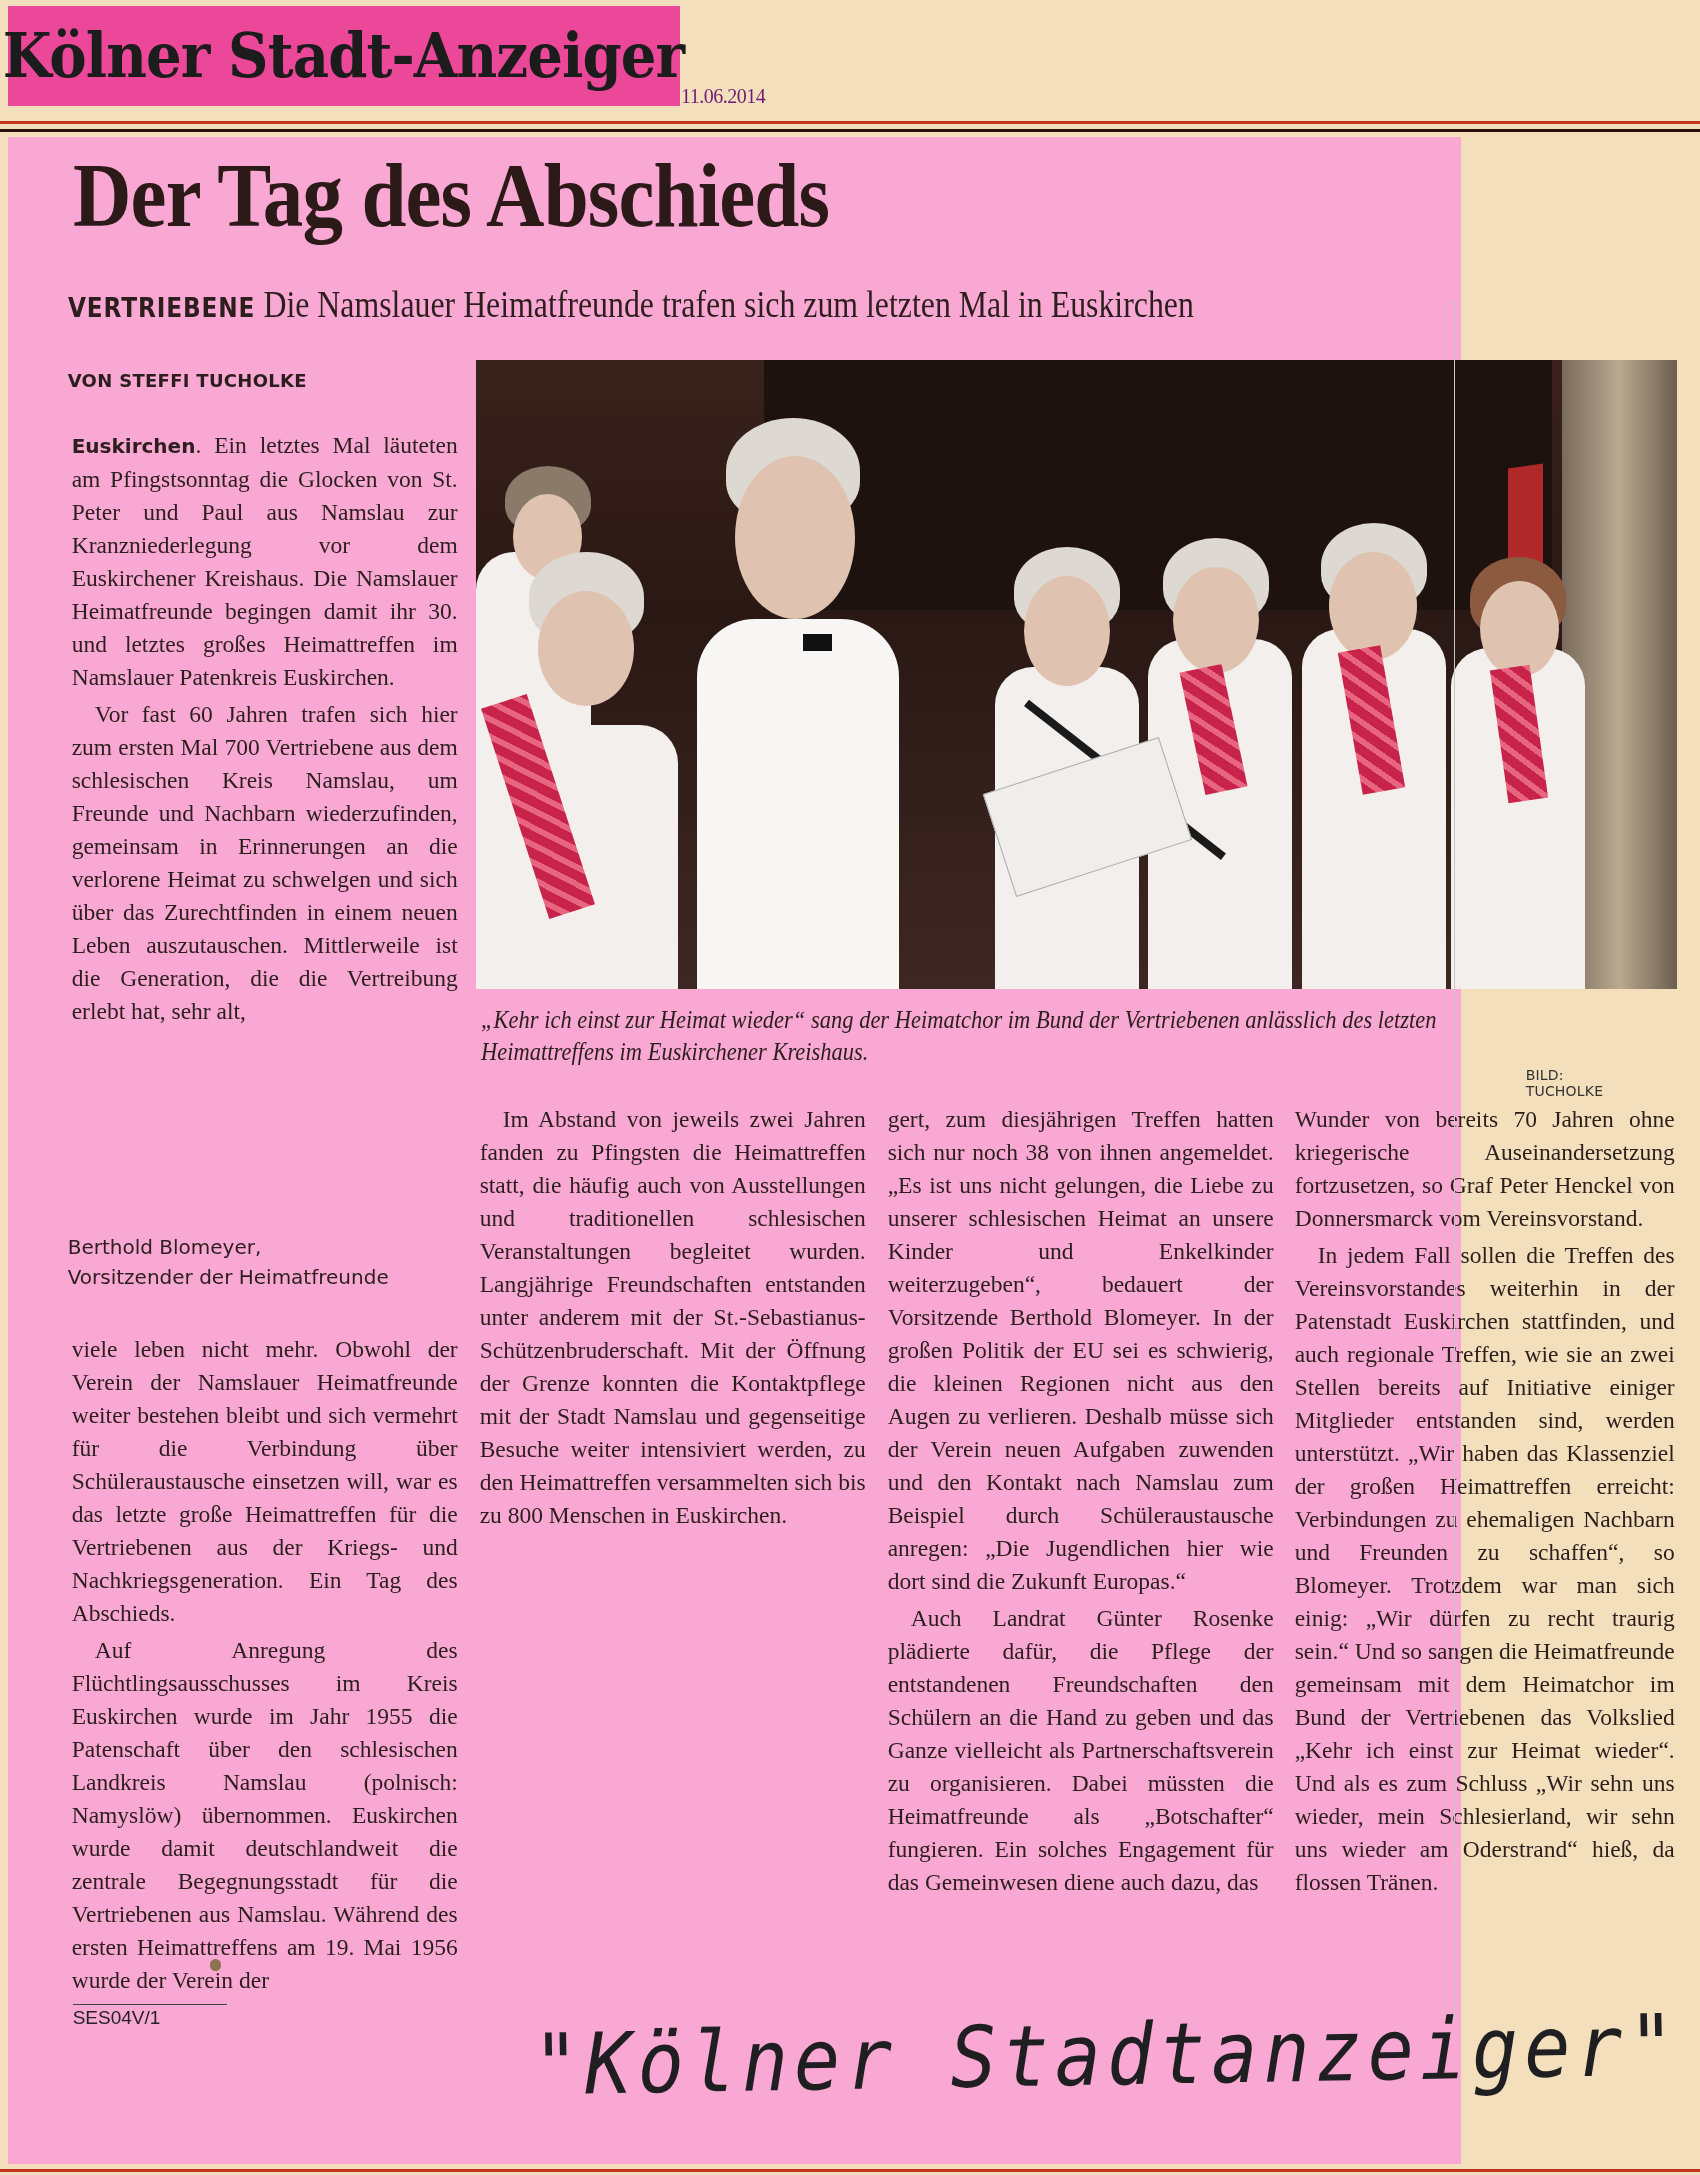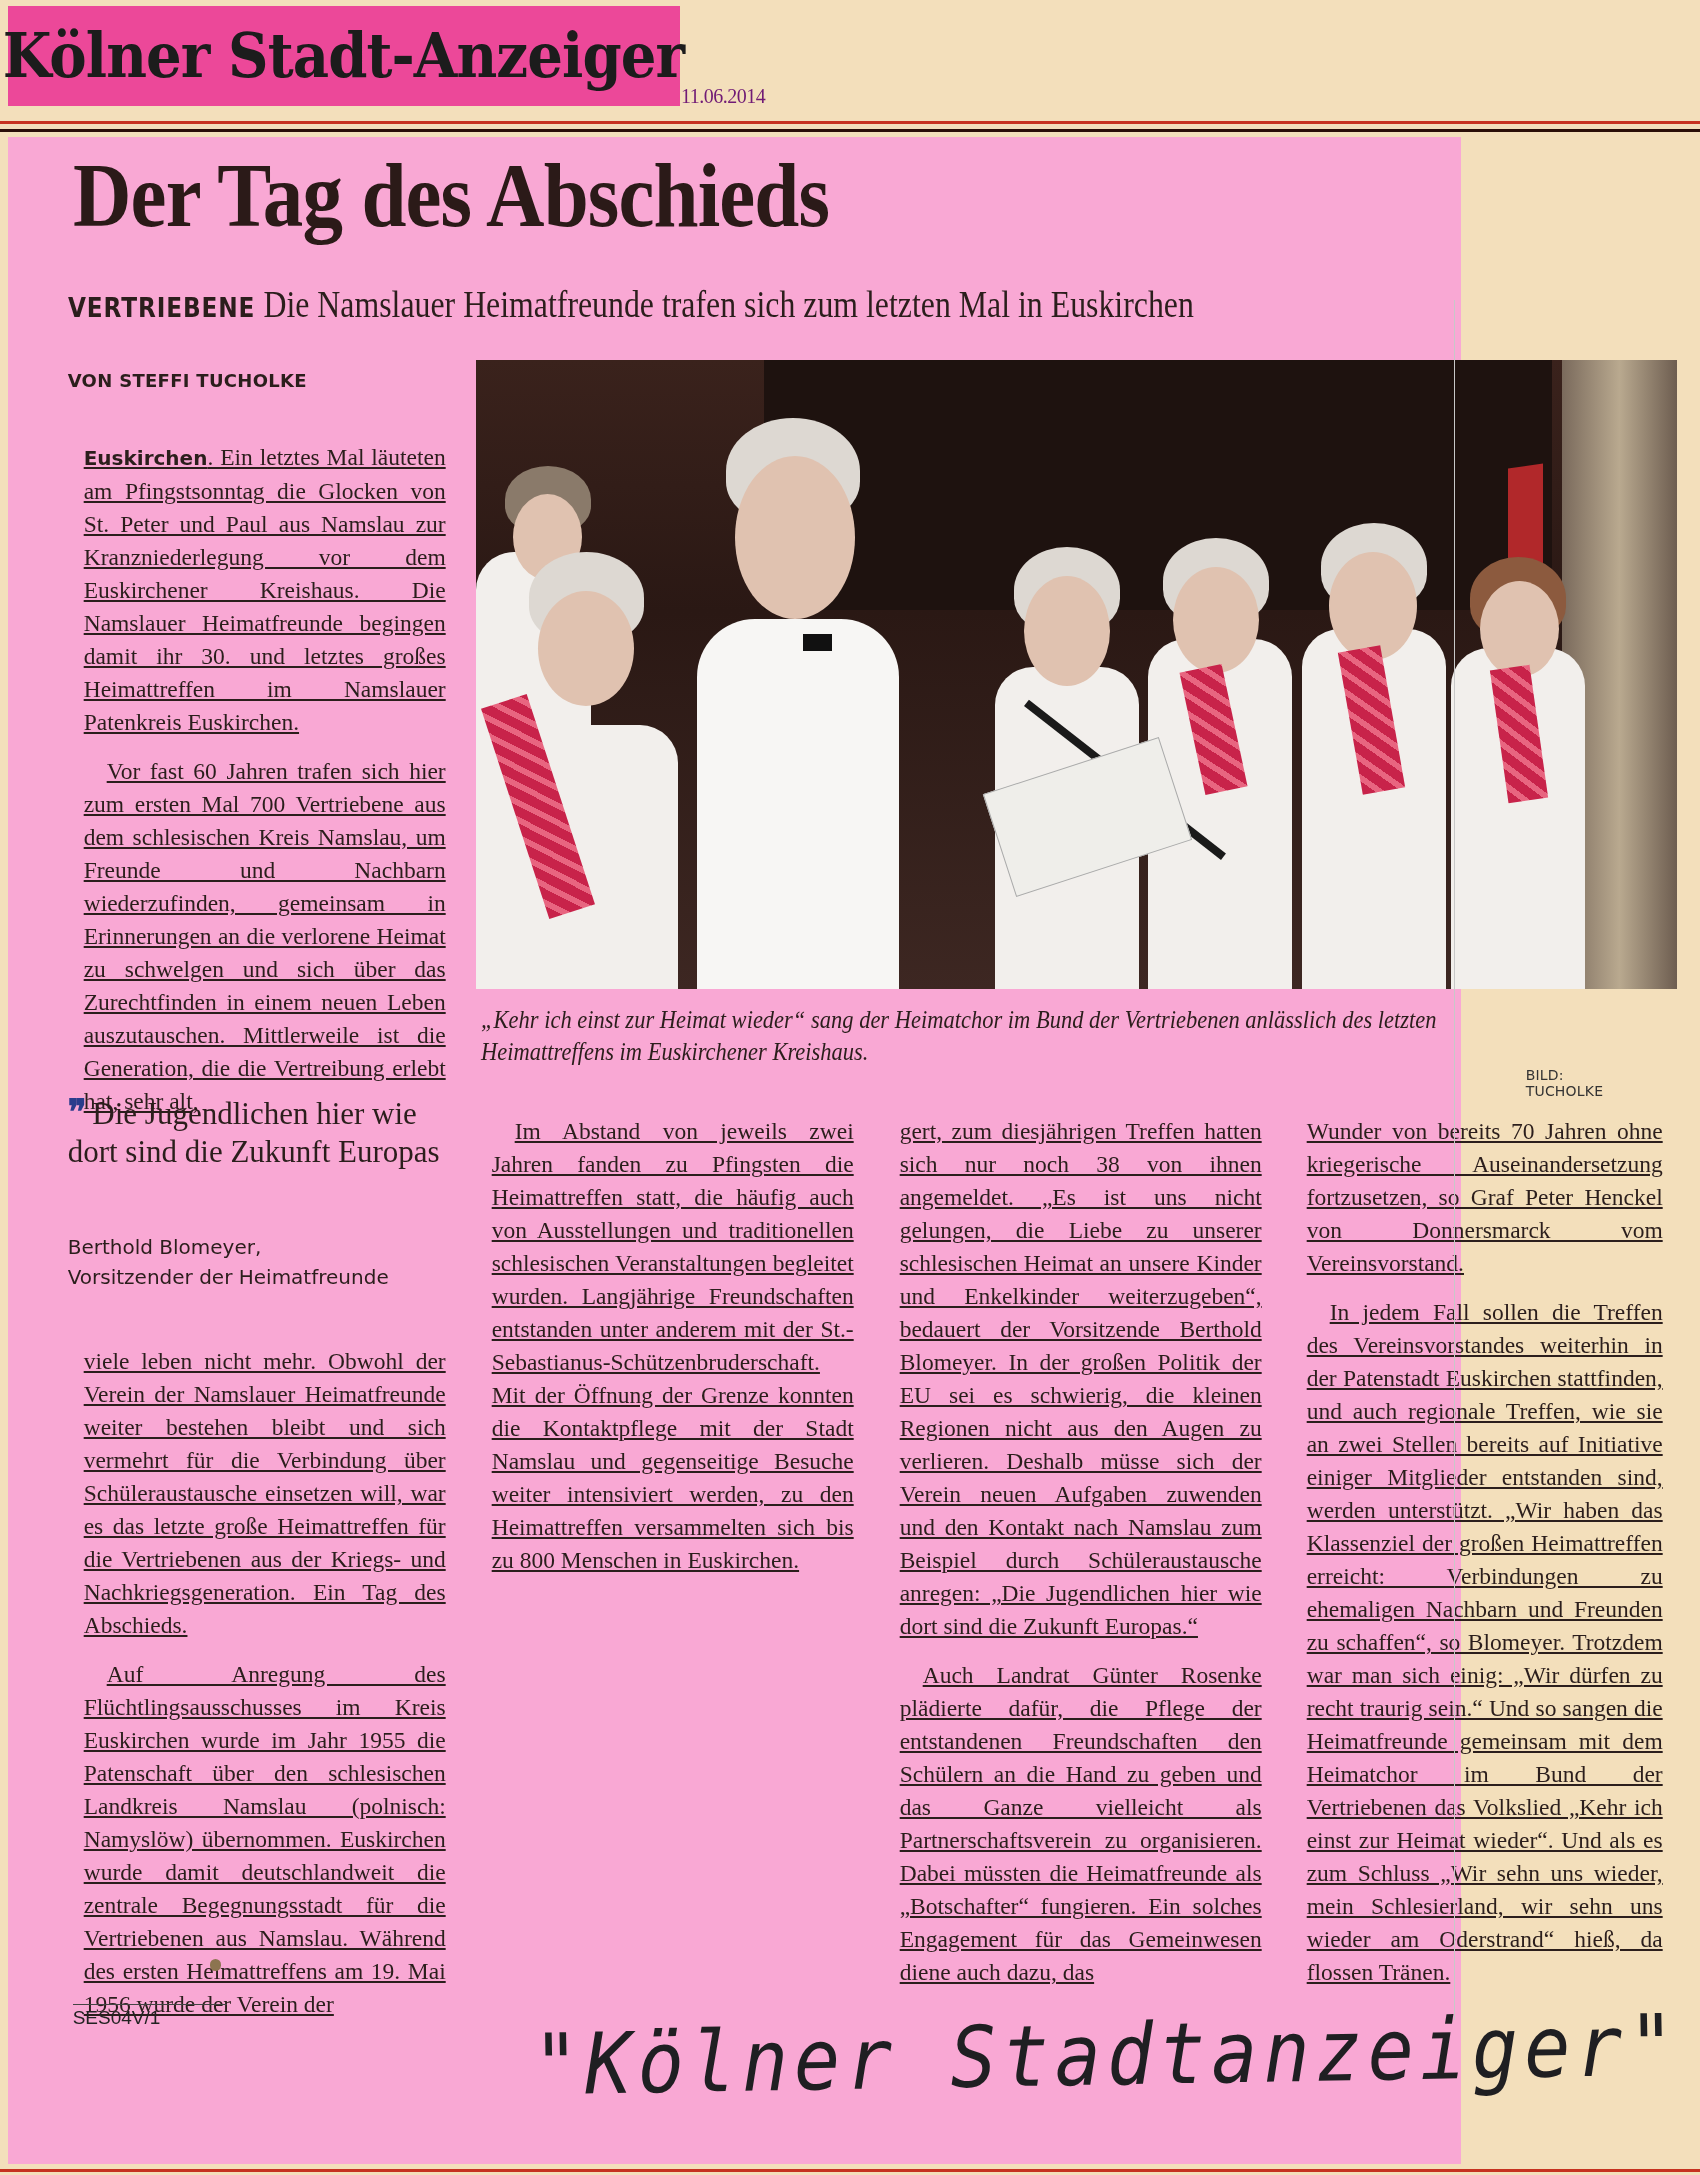--- a/index.html
+++ b/index.html
@@ -46,21 +46,21 @@
     letter-spacing:1px; margin-right:9.6px; color:#2b1e1c;
   }
   .byline {
     position:absolute; left:60px; top:233px; font-family:"DejaVu Sans", sans-serif;
     font-size:18px; font-weight:bold; color:#2b1e1c; letter-spacing:0.3px;
   }
   .col {
     position:absolute; font-size:23.5px; line-height:33px; text-align:justify;
     color:#2b1e1c; hyphens:manual;
   }
-  .col p { margin:16px;text-decoration:underline; }
+  .col p { margin:4px; }
   .col p.indent { text-indent:23px; }
   .dateline { font-family:"DejaVu Sans", sans-serif; font-weight:bold; font-size:20px; }
   .col1a { left:60px; top:288px; width:394px; }
   .col1b { left:60px; top:1192px; width:394px; }
   .col2 { left:468px; top:962px; width:394px; }
   .col3 { left:876px; top:962px; width:394px; }
   .col4 { left:1283px; top:962px; width:388px; }
 
   .pullquote {
     position:absolute; left:60px; top:956px; width:394px;
@@ -127,23 +127,20 @@
   <div class="subline">
     <span class="kicker">VERTRIEBENE</span><span>Die Namslauer Heimatfreunde trafen sich zum letzten Mal in Euskirchen</span>
   </div>
   <div class="byline">VON STEFFI TUCHOLKE</div>
 
   <div class="col col1a">
     <p><span class="dateline">Euskirchen</span><span>. Ein letztes Mal läuteten am Pfingstsonntag die Glocken von St. Peter und Paul aus Namslau zur Kranzniederlegung vor dem Euskirchener Kreishaus. Die Namslauer Heimatfreunde begingen damit ihr 30. und letztes großes Heimattreffen im Namslauer Patenkreis Euskirchen.</span></p>
     <p class="indent">Vor fast 60 Jahren trafen sich hier zum ersten Mal 700 Vertriebene aus dem schlesischen Kreis Namslau, um Freunde und Nachbarn wiederzufinden, gemeinsam in Erinnerungen an die verlorene Heimat zu schwelgen und sich über das Zurechtfinden in einem neuen Leben auszutauschen. Mittlerweile ist die Generation, die die Vertreibung erlebt hat, sehr alt,</p>
   </div>
 
-  <div class="pullquote">
-    <span class="quote-mark">❞</span><span>Die Jugendlichen hier wie dort sind die Zukunft Europas</span>
-  </div>
   <div class="quote-author">
     <div>Berthold Blomeyer,</div>
     <div>Vorsitzender der Heimatfreunde</div>
   </div>
 
   <div class="col col1b">
     <p>viele leben nicht mehr. Obwohl der Verein der Namslauer Heimatfreunde weiter bestehen bleibt und sich vermehrt für die Verbindung über Schüleraustausche einsetzen will, war es das letzte große Heimattreffen für die Vertriebenen aus der Kriegs- und Nachkriegsgeneration. Ein Tag des Abschieds.</p>
     <p class="indent">Auf Anregung des Flüchtlingsausschusses im Kreis Euskirchen wurde im Jahr 1955 die Patenschaft über den schlesischen Landkreis Namslau (polnisch: Namyslöw) übernommen. Euskirchen wurde damit deutschlandweit die zentrale Begegnungsstadt für die Vertriebenen aus Namslau. Während des ersten Heimattreffens am 19. Mai 1956 wurde der Verein der</p>
   </div>
 

